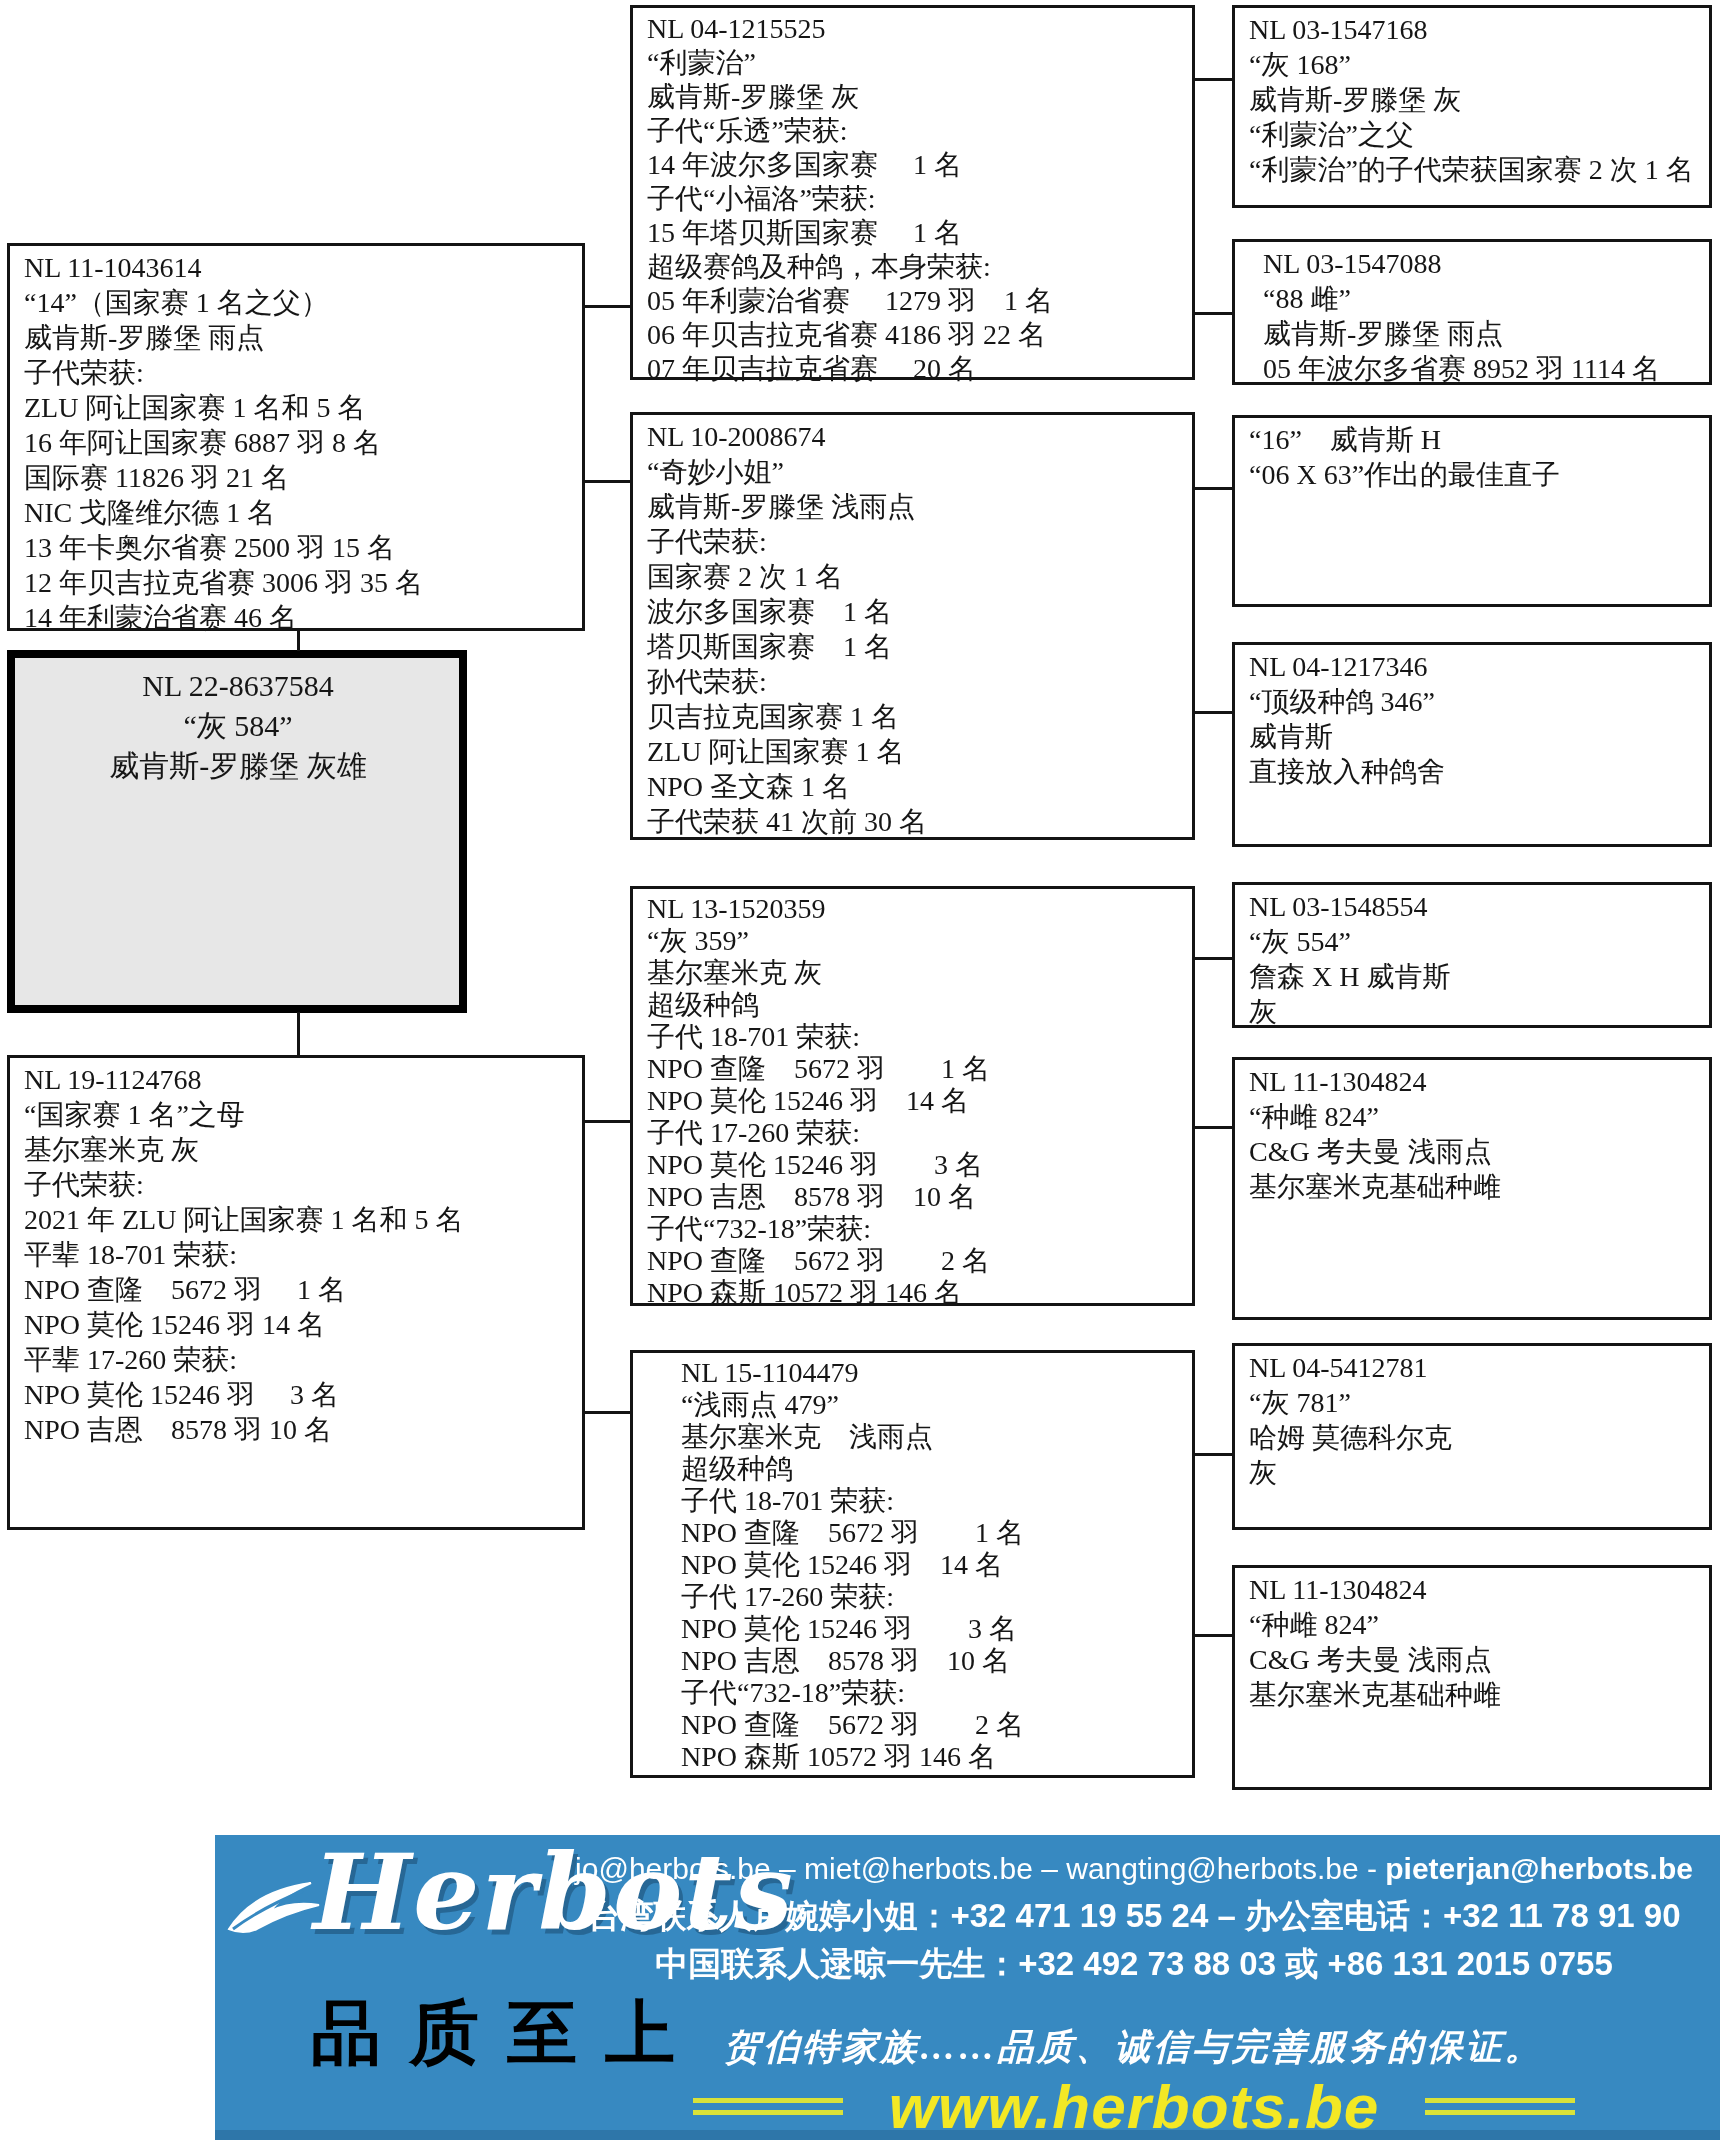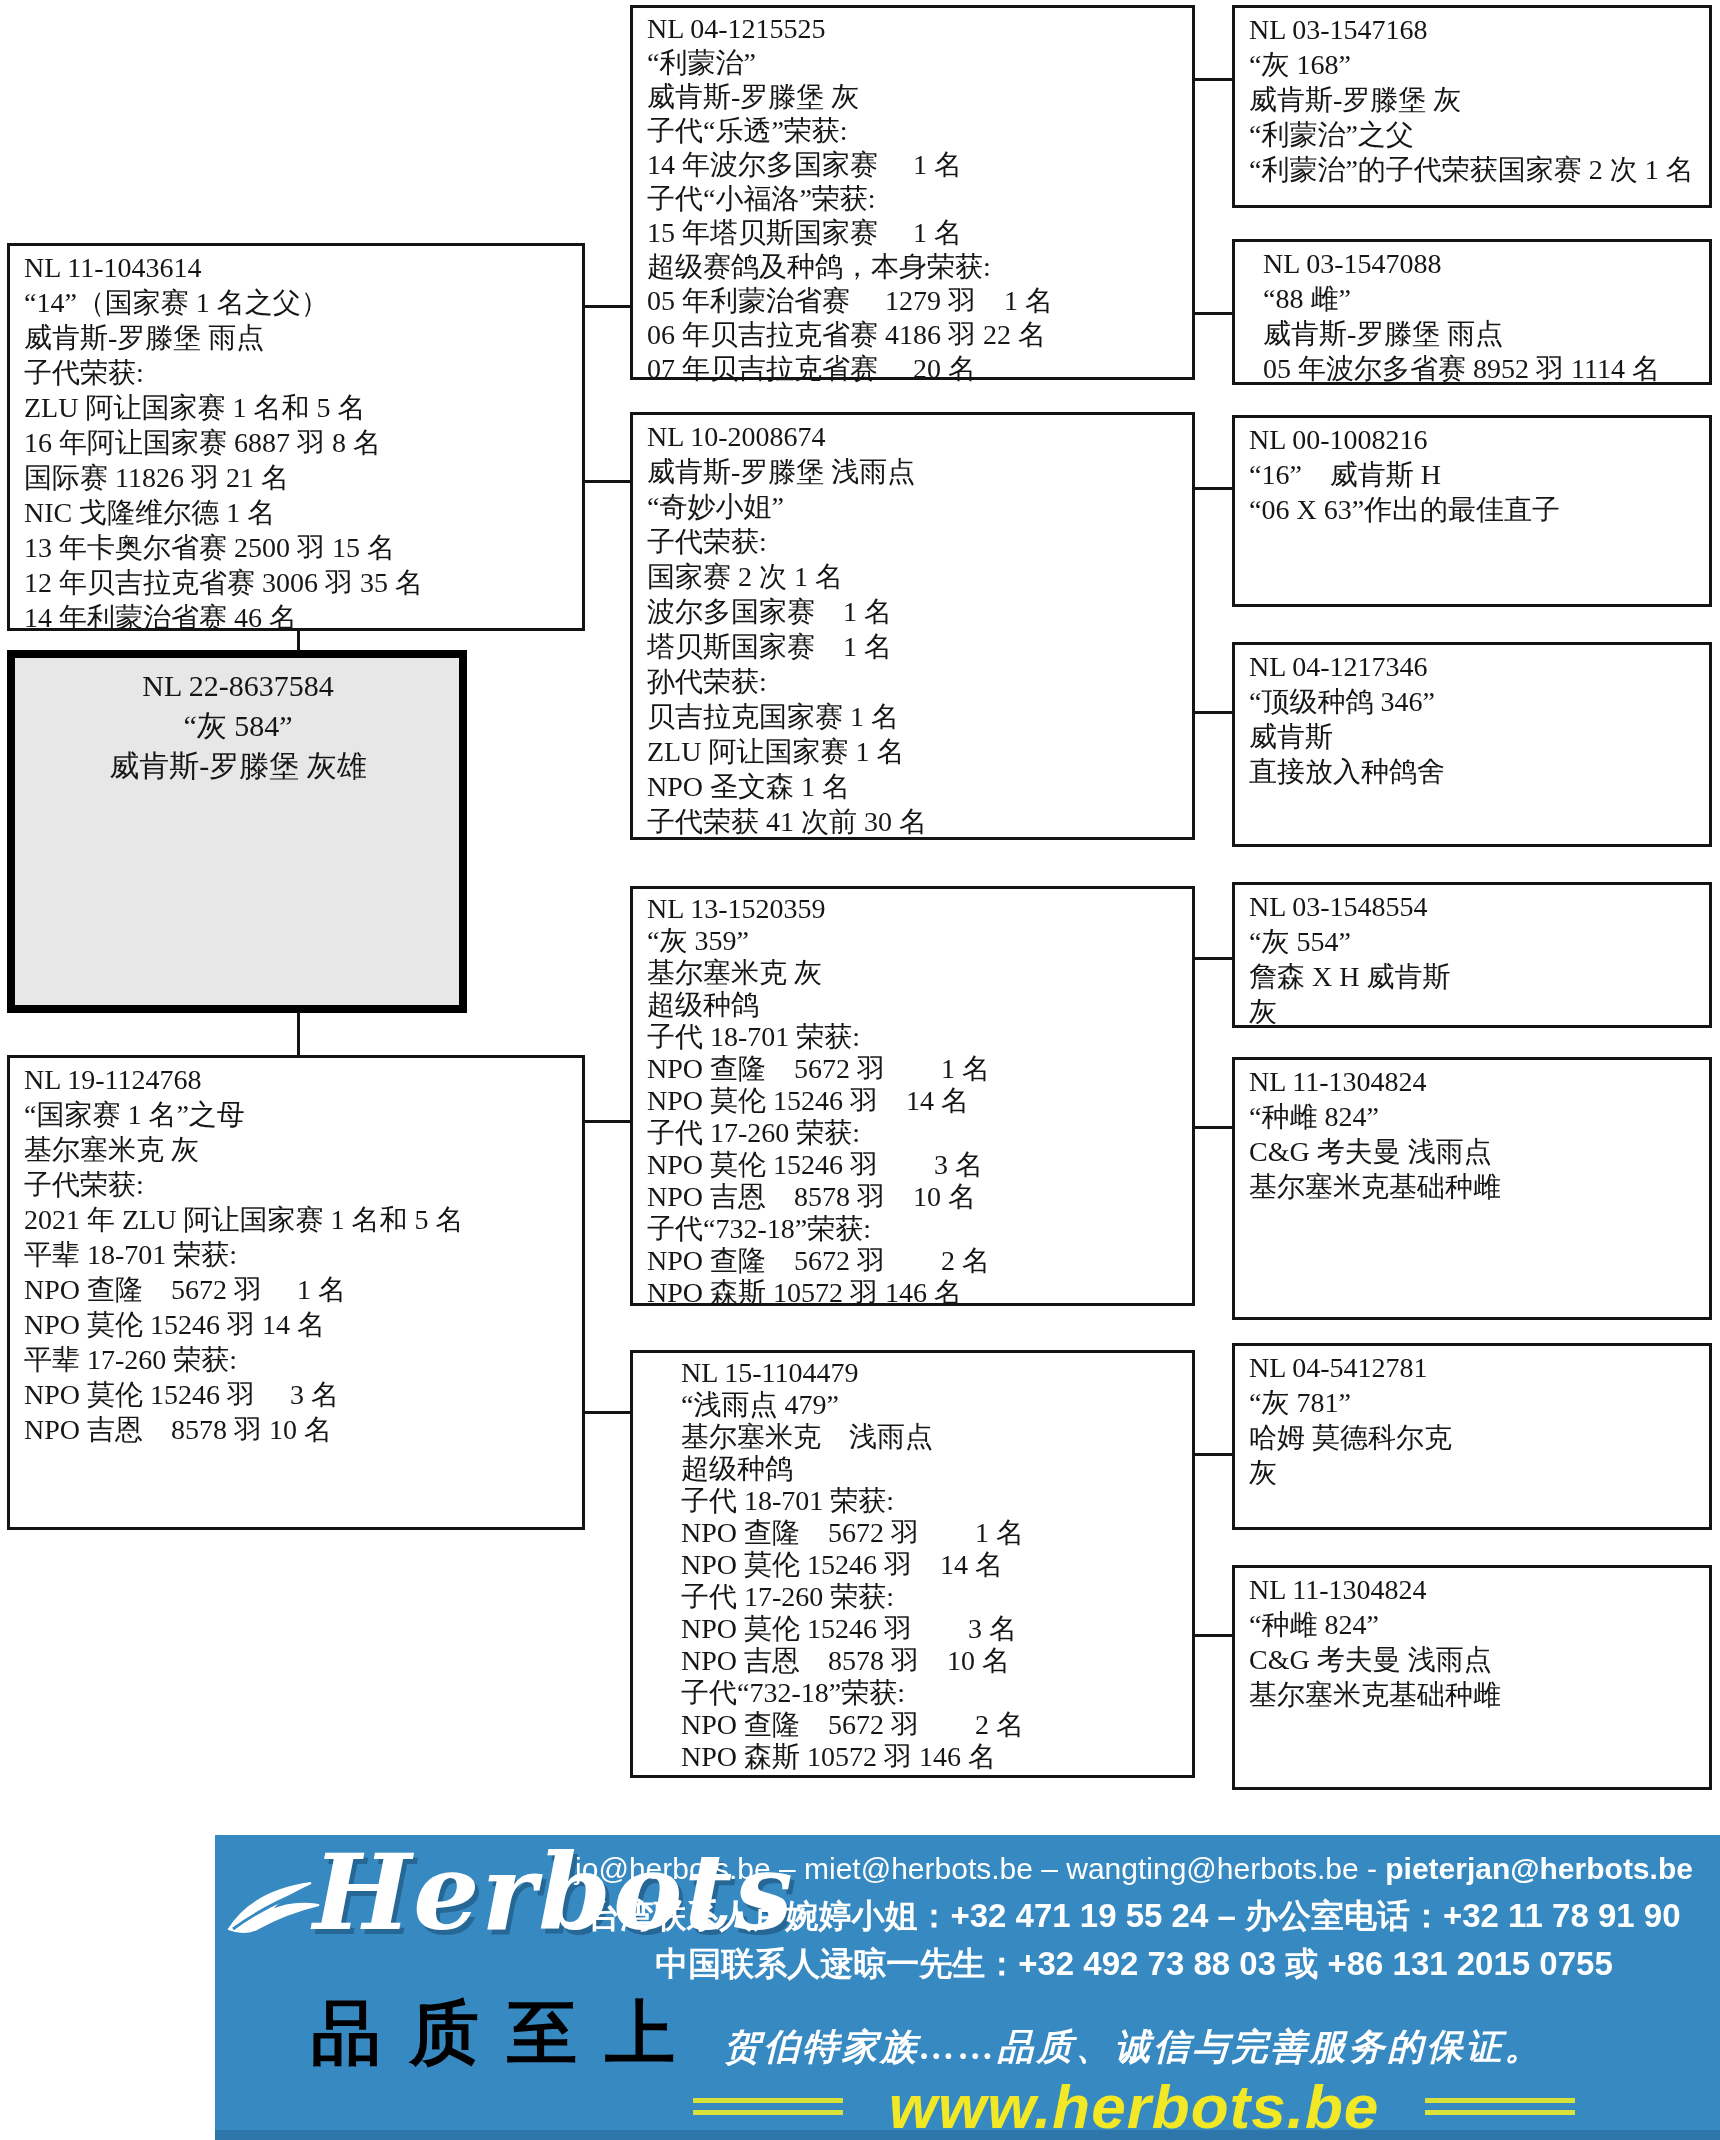--- a/index.html
+++ b/index.html
@@ -86,22 +86,22 @@
       <div class="line">子代“小福洛”荣获:</div>
       <div class="line">15 年塔贝斯国家赛　 1 名</div>
       <div class="line">超级赛鸽及种鸽，本身荣获:</div>
       <div class="line">05 年利蒙治省赛　 1279 羽　1 名</div>
       <div class="line">06 年贝吉拉克省赛 4186 羽 22 名</div>
       <div class="line">07 年贝吉拉克省赛　 20 名</div>
     </div>
 
   <div class="pbox" style="left:630px;top:412px;width:565px;height:428px;">
       <div class="line">NL 10-2008674</div>
+      <div class="line">“奇妙小姐”</div>
       <div class="line">威肯斯-罗滕堡 浅雨点</div>
-      <div class="line">“奇妙小姐”</div>
       <div class="line">子代荣获:</div>
       <div class="line">国家赛 2 次 1 名</div>
       <div class="line">波尔多国家赛　1 名</div>
       <div class="line">塔贝斯国家赛　1 名</div>
       <div class="line">孙代荣获:</div>
       <div class="line">贝吉拉克国家赛 1 名</div>
       <div class="line">ZLU 阿让国家赛 1 名</div>
       <div class="line">NPO 圣文森 1 名</div>
       <div class="line">子代荣获 41 次前 30 名</div>
     </div>
@@ -145,21 +145,20 @@
       <div class="line">“利蒙治”之父</div>
       <div class="line">“利蒙治”的子代荣获国家赛 2 次 1 名</div>
     </div>
   <div class="pbox" style="left:1232px;top:239px;width:480px;height:146px;padding-left:28px;">
       <div class="line">NL 03-1547088</div>
       <div class="line">“88 雌”</div>
       <div class="line">威肯斯-罗滕堡 雨点</div>
       <div class="line">05 年波尔多省赛 8952 羽 1114 名</div>
     </div>
   <div class="pbox" style="left:1232px;top:415px;width:480px;height:192px;">
-      <div class="line">NL 00-1008216</div>
       <div class="line">“16”　威肯斯 H</div>
       <div class="line">“06 X 63”作出的最佳直子</div>
     </div>
   <div class="pbox" style="left:1232px;top:642px;width:480px;height:205px;">
       <div class="line">NL 04-1217346</div>
       <div class="line">“顶级种鸽 346”</div>
       <div class="line">威肯斯</div>
       <div class="line">直接放入种鸽舍</div>
     </div>
   <div class="pbox" style="left:1232px;top:882px;width:480px;height:146px;">

